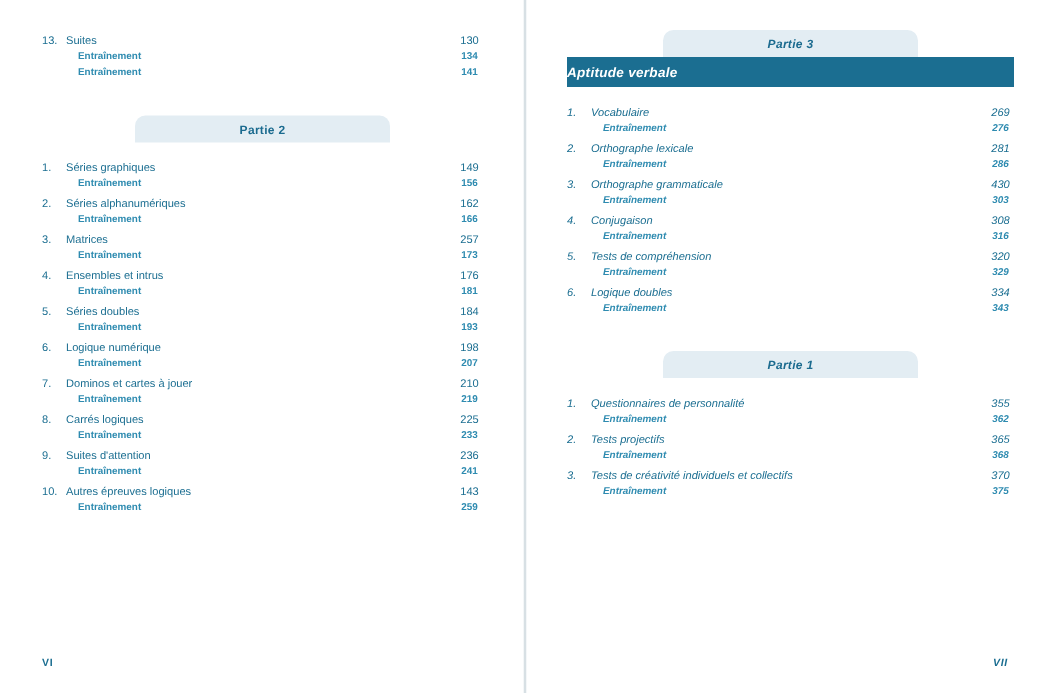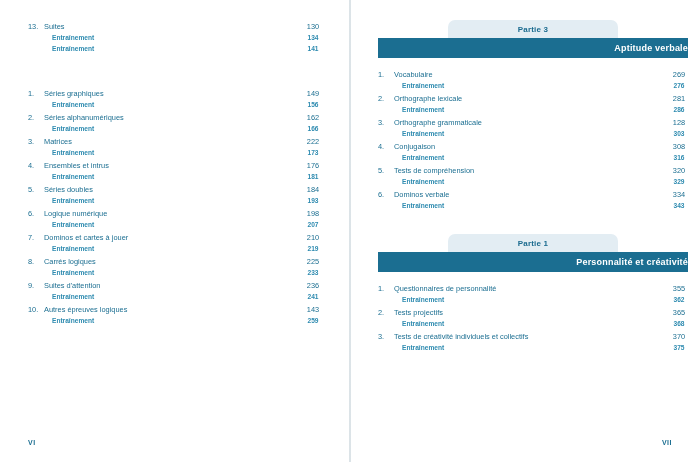--- a/index.html
+++ b/index.html
@@ -23,21 +23,22 @@
   .sheet {
     position: relative;
     width: 350px;
     height: 462px;
     box-sizing: border-box;
   }
   .sheet.left {
     padding: 20px 28px 0 28px;
   }
   .sheet.right {
-    padding: 20px 12px 0 28px;
+    padding: 20px 24px 0 28px;
+    font-style: italic;
   }
   .gutter {
     position: absolute;
     left: 349px;
     top: 0;
     width: 2px;
     height: 462px;
     background: linear-gradient(to right, #e9eef1, #cfd9de, #e9eef1);
   }
 
@@ -55,21 +56,21 @@
     text-align: center;
     padding: 5px 0 4px 0;
     border-radius: 7px 7px 0 0;
     letter-spacing: .2px;
   }
   .part-title {
     background: #1b6e91;
     color: #ffffff;
     font-size: 9px;
     font-weight: bold;
-    text-align: right;
+    text-align: left;
     padding: 5px 0 5px 0;
     letter-spacing: .2px;
   }
 
   
   .toc {
     margin: 0;
     padding: 0;
     list-style: none;
   }
@@ -144,20 +145,21 @@
         </li>
         <li class="row sub">
           <span class="label">Entraînement</span>
           <span class="page-no">141</span>
         </li>
       </ul>
 
     <div class="spacer-lg"></div>
 
     <div class="part-block">
+      <div class="part-tab">Partie 2</div>
     </div>
 
     <ul class="toc" id="left-main">
         <li class="row">
           <span class="num">1.</span>
           <span class="label">Séries graphiques</span>
           <span class="page-no">149</span>
         </li>
         <li class="row sub">
           <span class="label">Entraînement</span>
@@ -168,21 +170,21 @@
           <span class="label">Séries alphanumériques</span>
           <span class="page-no">162</span>
         </li>
         <li class="row sub">
           <span class="label">Entraînement</span>
           <span class="page-no">166</span>
         </li>
         <li class="row">
           <span class="num">3.</span>
           <span class="label">Matrices</span>
-          <span class="page-no">222</span>
+          <span class="page-no">257</span>
         </li>
         <li class="row sub">
           <span class="label">Entraînement</span>
           <span class="page-no">173</span>
         </li>
         <li class="row">
           <span class="num">4.</span>
           <span class="label">Ensembles et intrus</span>
           <span class="page-no">176</span>
         </li>
@@ -273,21 +275,21 @@
           <span class="label">Orthographe lexicale</span>
           <span class="page-no">281</span>
         </li>
         <li class="row sub">
           <span class="label">Entraînement</span>
           <span class="page-no">286</span>
         </li>
         <li class="row">
           <span class="num">3.</span>
           <span class="label">Orthographe grammaticale</span>
-          <span class="page-no">128</span>
+          <span class="page-no">430</span>
         </li>
         <li class="row sub">
           <span class="label">Entraînement</span>
           <span class="page-no">303</span>
         </li>
         <li class="row">
           <span class="num">4.</span>
           <span class="label">Conjugaison</span>
           <span class="page-no">308</span>
         </li>
@@ -299,34 +301,33 @@
           <span class="num">5.</span>
           <span class="label">Tests de compréhension</span>
           <span class="page-no">320</span>
         </li>
         <li class="row sub">
           <span class="label">Entraînement</span>
           <span class="page-no">329</span>
         </li>
         <li class="row">
           <span class="num">6.</span>
-          <span class="label">Dominos verbale</span>
+          <span class="label">Logique doubles</span>
           <span class="page-no">334</span>
         </li>
         <li class="row sub">
           <span class="label">Entraînement</span>
           <span class="page-no">343</span>
         </li>
       </ul>
 
     <div class="spacer-lg"></div>
 
     <div class="part-block">
       <div class="part-tab">Partie 1</div>
-      <div class="part-title">Personnalité et créativité</div>
     </div>
 
     <ul class="toc" id="right-part4">
         <li class="row">
           <span class="num">1.</span>
           <span class="label">Questionnaires de personnalité</span>
           <span class="page-no">355</span>
         </li>
         <li class="row sub">
           <span class="label">Entraînement</span>

